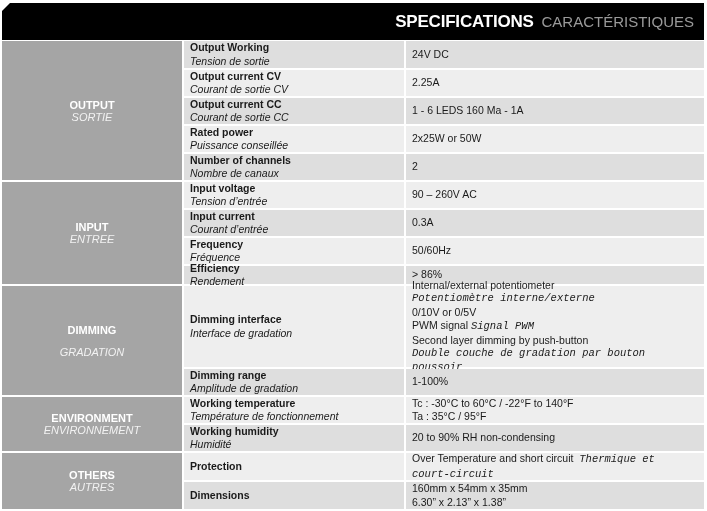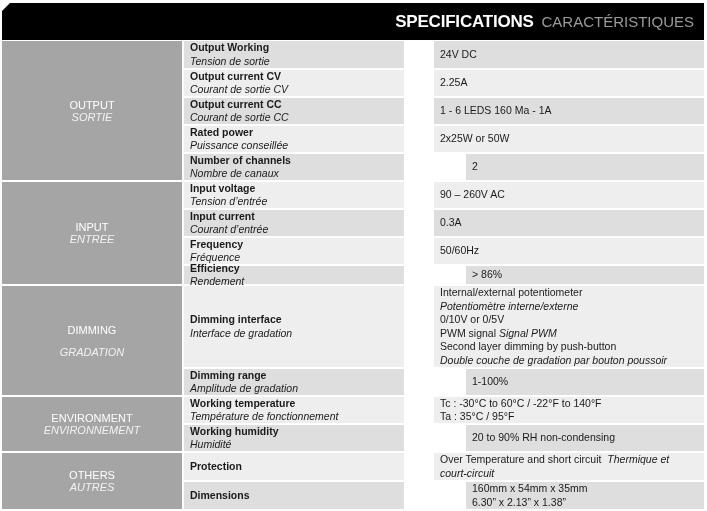--- a/index.html
+++ b/index.html
@@ -16,39 +16,39 @@
   .header-title .en { color: #ffffff; font-weight: bold; letter-spacing: -0.2px; }
   .header-title .fr { color: #9a9a9a; font-size: 15px; margin-left: 3px; }
 
   .table { position: absolute; left: 2px; top: 41px; width: 702px; }
   .section { display: flex; border-bottom: 2px solid #ffffff; }
   .cat {
     width: 180px; flex: none; background: #a5a5a5; color: #ffffff;
     display: flex; flex-direction: column; align-items: center; justify-content: center;
     text-align: center; font-size: 11px; border-right: 2px solid #ffffff;
   }
-  .cat .en { font-weight: normal; }
+  .cat .en { font-weight: bold; }
   .cat .fr { font-style: italic; color: #f2f2f2; }
   .cat.gap .fr { margin-top: 10px; }
   .rows { flex: 1; display: flex; flex-direction: column; }
   .row { display: flex; border-bottom: 2px solid #ffffff; }
-  .row:last-child { border-bottom: none; gap: 32px; }
+  .row:last-child { border-bottom: none; }
   .row.a .lbl, .row.a .val { background: #dedede; }
   .row.b .lbl, .row.b .val { background: #eeeeee; }
   .lbl {
     width: 208px; flex: none; padding: 0 6px; font-size: 10.5px; line-height: 13.5px;
     display: flex; flex-direction: column; justify-content: center; border-right: 2px solid #ffffff;
   }
   .lbl .en { font-weight: bold; }
   .lbl .fr { font-style: italic; }
   .val {
     flex: 1; padding: 0 6px; font-size: 10.5px; line-height: 13.5px;
-    display: flex; flex-direction: column; justify-content: center; margin-left: 28px;
-  }
-  .val .it { font-style: italic; }
+    display: flex; flex-direction: column; justify-content: center;
+  }
+  .val .it { font-style: italic; font-family: Liberation Mono, monospace; }
 </style>
 </head>
 <body>
 
 <div class="header">
   <div class="header-title">
     <span class="en">SPECIFICATIONS</span>
     <span class="fr">CARACTÉRISTIQUES</span>
   </div>
 </div>

